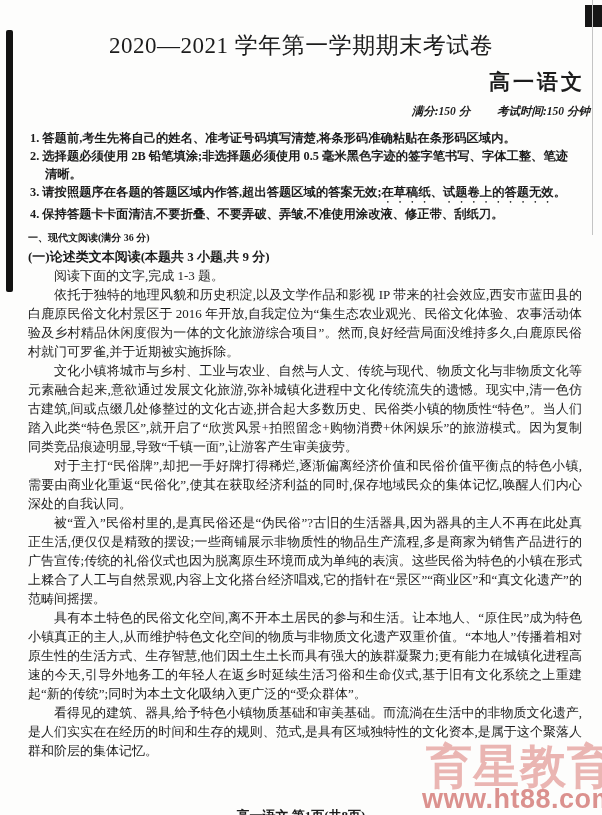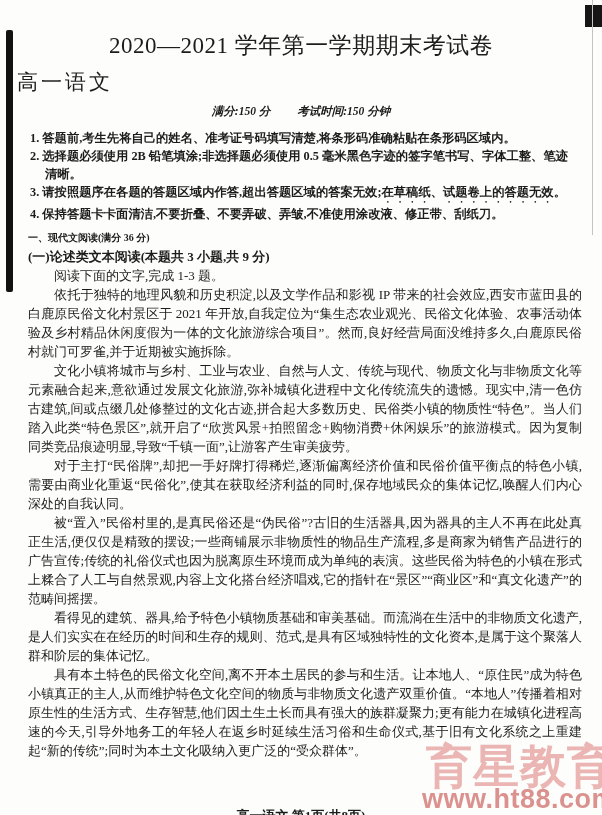--- a/index.html
+++ b/index.html
@@ -8,22 +8,22 @@
     background:#fdfdfc;overflow:hidden;
     font-family:"Liberation Serif","DejaVu Serif",serif;color:#1c1c1c;
   }
   .content{position:relative;z-index:1;}
   
   .left-bar{position:absolute;left:6px;top:30px;width:7px;height:262px;background:#121212;border-radius:2px;z-index:2;}
   .topright-mark{position:absolute;right:0;top:5px;width:17px;height:22px;background:#161616;z-index:2;}
   .right-line{position:absolute;right:9px;top:0;width:1px;height:235px;background:#c4c4c4;z-index:2;}
   
   .title{margin:30px 10px 0;text-align:center;font-size:23px;font-weight:400;letter-spacing:.5px;}
-  .subject{margin:7px 17px 0;text-align:left;font-size:21px;font-weight:400;letter-spacing:3px;}
-  .meta{margin-top:8px;text-align:center;font-size:11.5px;font-weight:700;font-style:italic;}
+  .subject{margin:7px 17px 0;text-align:right;font-size:21px;font-weight:700;letter-spacing:3px;}
+  .meta{margin-top:8px;text-align:right;font-size:11.5px;font-weight:700;font-style:italic;}
   .meta span{margin:0 12px;}
   
   .notice{margin:10px 22px 0 30px;font-size:12.3px;font-weight:700;line-height:18px;}
   .notice-heading{margin:0 0 1px -4px;}
   .notice-item{padding-left:15px;text-indent:-15px;}
   .emph{
     -webkit-text-emphasis:dot;-webkit-text-emphasis-position:under right;
     text-emphasis:dot;text-emphasis-position:under right;
   }
   
@@ -72,25 +72,25 @@
       <div class="notice-item">2. 选择题必须使用 2B 铅笔填涂;非选择题必须使用 0.5 毫米黑色字迹的签字笔书写、字体工整、笔迹清晰。</div>
       <div class="notice-item"><span>3. 请按照题序在各题的答题区域内作答,超出答题区域的答案无效;</span><span class="emph">在草稿纸、试题卷上的答题无效</span><span>。</span></div>
       <div class="notice-item">4. 保持答题卡卡面清洁,不要折叠、不要弄破、弄皱,不准使用涂改液、修正带、刮纸刀。</div>
     </div>
 
     <div class="sec-h1">一、现代文阅读(满分 36 分)</div>
     <div class="sec-h2">(一)论述类文本阅读(本题共 3 小题,共 9 分)</div>
     <div class="sec-lead">阅读下面的文字,完成 1-3 题。</div>
 
     <div class="passage">
-      <p>依托于独特的地理风貌和历史积淀,以及文学作品和影视 IP 带来的社会效应,西安市蓝田县的白鹿原民俗文化村景区于 2021 年开放,自我定位为“集生态农业观光、民俗文化体验、农事活动体验及乡村精品休闲度假为一体的文化旅游综合项目”。然而,良好经营局面没维持多久,白鹿原民俗村就门可罗雀,并于近期被实施拆除。</p>
+      <p>依托于独特的地理风貌和历史积淀,以及文学作品和影视 IP 带来的社会效应,西安市蓝田县的白鹿原民俗文化村景区于 2016 年开放,自我定位为“集生态农业观光、民俗文化体验、农事活动体验及乡村精品休闲度假为一体的文化旅游综合项目”。然而,良好经营局面没维持多久,白鹿原民俗村就门可罗雀,并于近期被实施拆除。</p>
       <p>文化小镇将城市与乡村、工业与农业、自然与人文、传统与现代、物质文化与非物质文化等元素融合起来,意欲通过发展文化旅游,弥补城镇化进程中文化传统流失的遗憾。现实中,清一色仿古建筑,间或点缀几处修整过的文化古迹,拼合起大多数历史、民俗类小镇的物质性“特色”。当人们踏入此类“特色景区”,就开启了“欣赏风景+拍照留念+购物消费+休闲娱乐”的旅游模式。因为复制同类竞品痕迹明显,导致“千镇一面”,让游客产生审美疲劳。</p>
       <p>对于主打“民俗牌”,却把一手好牌打得稀烂,逐渐偏离经济价值和民俗价值平衡点的特色小镇,需要由商业化重返“民俗化”,使其在获取经济利益的同时,保存地域民众的集体记忆,唤醒人们内心深处的自我认同。</p>
       <p>被“置入”民俗村里的,是真民俗还是“伪民俗”?古旧的生活器具,因为器具的主人不再在此处真正生活,便仅仅是精致的摆设;一些商铺展示非物质性的物品生产流程,多是商家为销售产品进行的广告宣传;传统的礼俗仪式也因为脱离原生环境而成为单纯的表演。这些民俗为特色的小镇在形式上糅合了人工与自然景观,内容上文化搭台经济唱戏,它的指针在“景区”“商业区”和“真文化遗产”的范畴间摇摆。</p>
+      <p>具有本土特色的民俗文化空间,离不开本土居民的参与和生活。让本地人、“原住民”成为特色小镇真正的主人,从而维护特色文化空间的物质与非物质文化遗产双重价值。“本地人”传播着相对原生性的生活方式、生存智慧,他们因土生土长而具有强大的族群凝聚力;更有能力在城镇化进程高速的今天,引导外地务工的年轻人在返乡时延续生活习俗和生命仪式,基于旧有文化系统之上重建起“新的传统”;同时为本土文化吸纳入更广泛的“受众群体”。</p>
       <p>看得见的建筑、器具,给予特色小镇物质基础和审美基础。而流淌在生活中的非物质文化遗产,是人们实实在在经历的时间和生存的规则、范式,是具有区域独特性的文化资本,是属于这个聚落人群和阶层的集体记忆。</p>
-      <p>具有本土特色的民俗文化空间,离不开本土居民的参与和生活。让本地人、“原住民”成为特色小镇真正的主人,从而维护特色文化空间的物质与非物质文化遗产双重价值。“本地人”传播着相对原生性的生活方式、生存智慧,他们因土生土长而具有强大的族群凝聚力;更有能力在城镇化进程高速的今天,引导外地务工的年轻人在返乡时延续生活习俗和生命仪式,基于旧有文化系统之上重建起“新的传统”;同时为本土文化吸纳入更广泛的“受众群体”。</p>
     </div>
 
   </div>
 
   <div class="footer">高一语文 第1页(共8页)</div>
 
 </div>
 
 </body></html>

